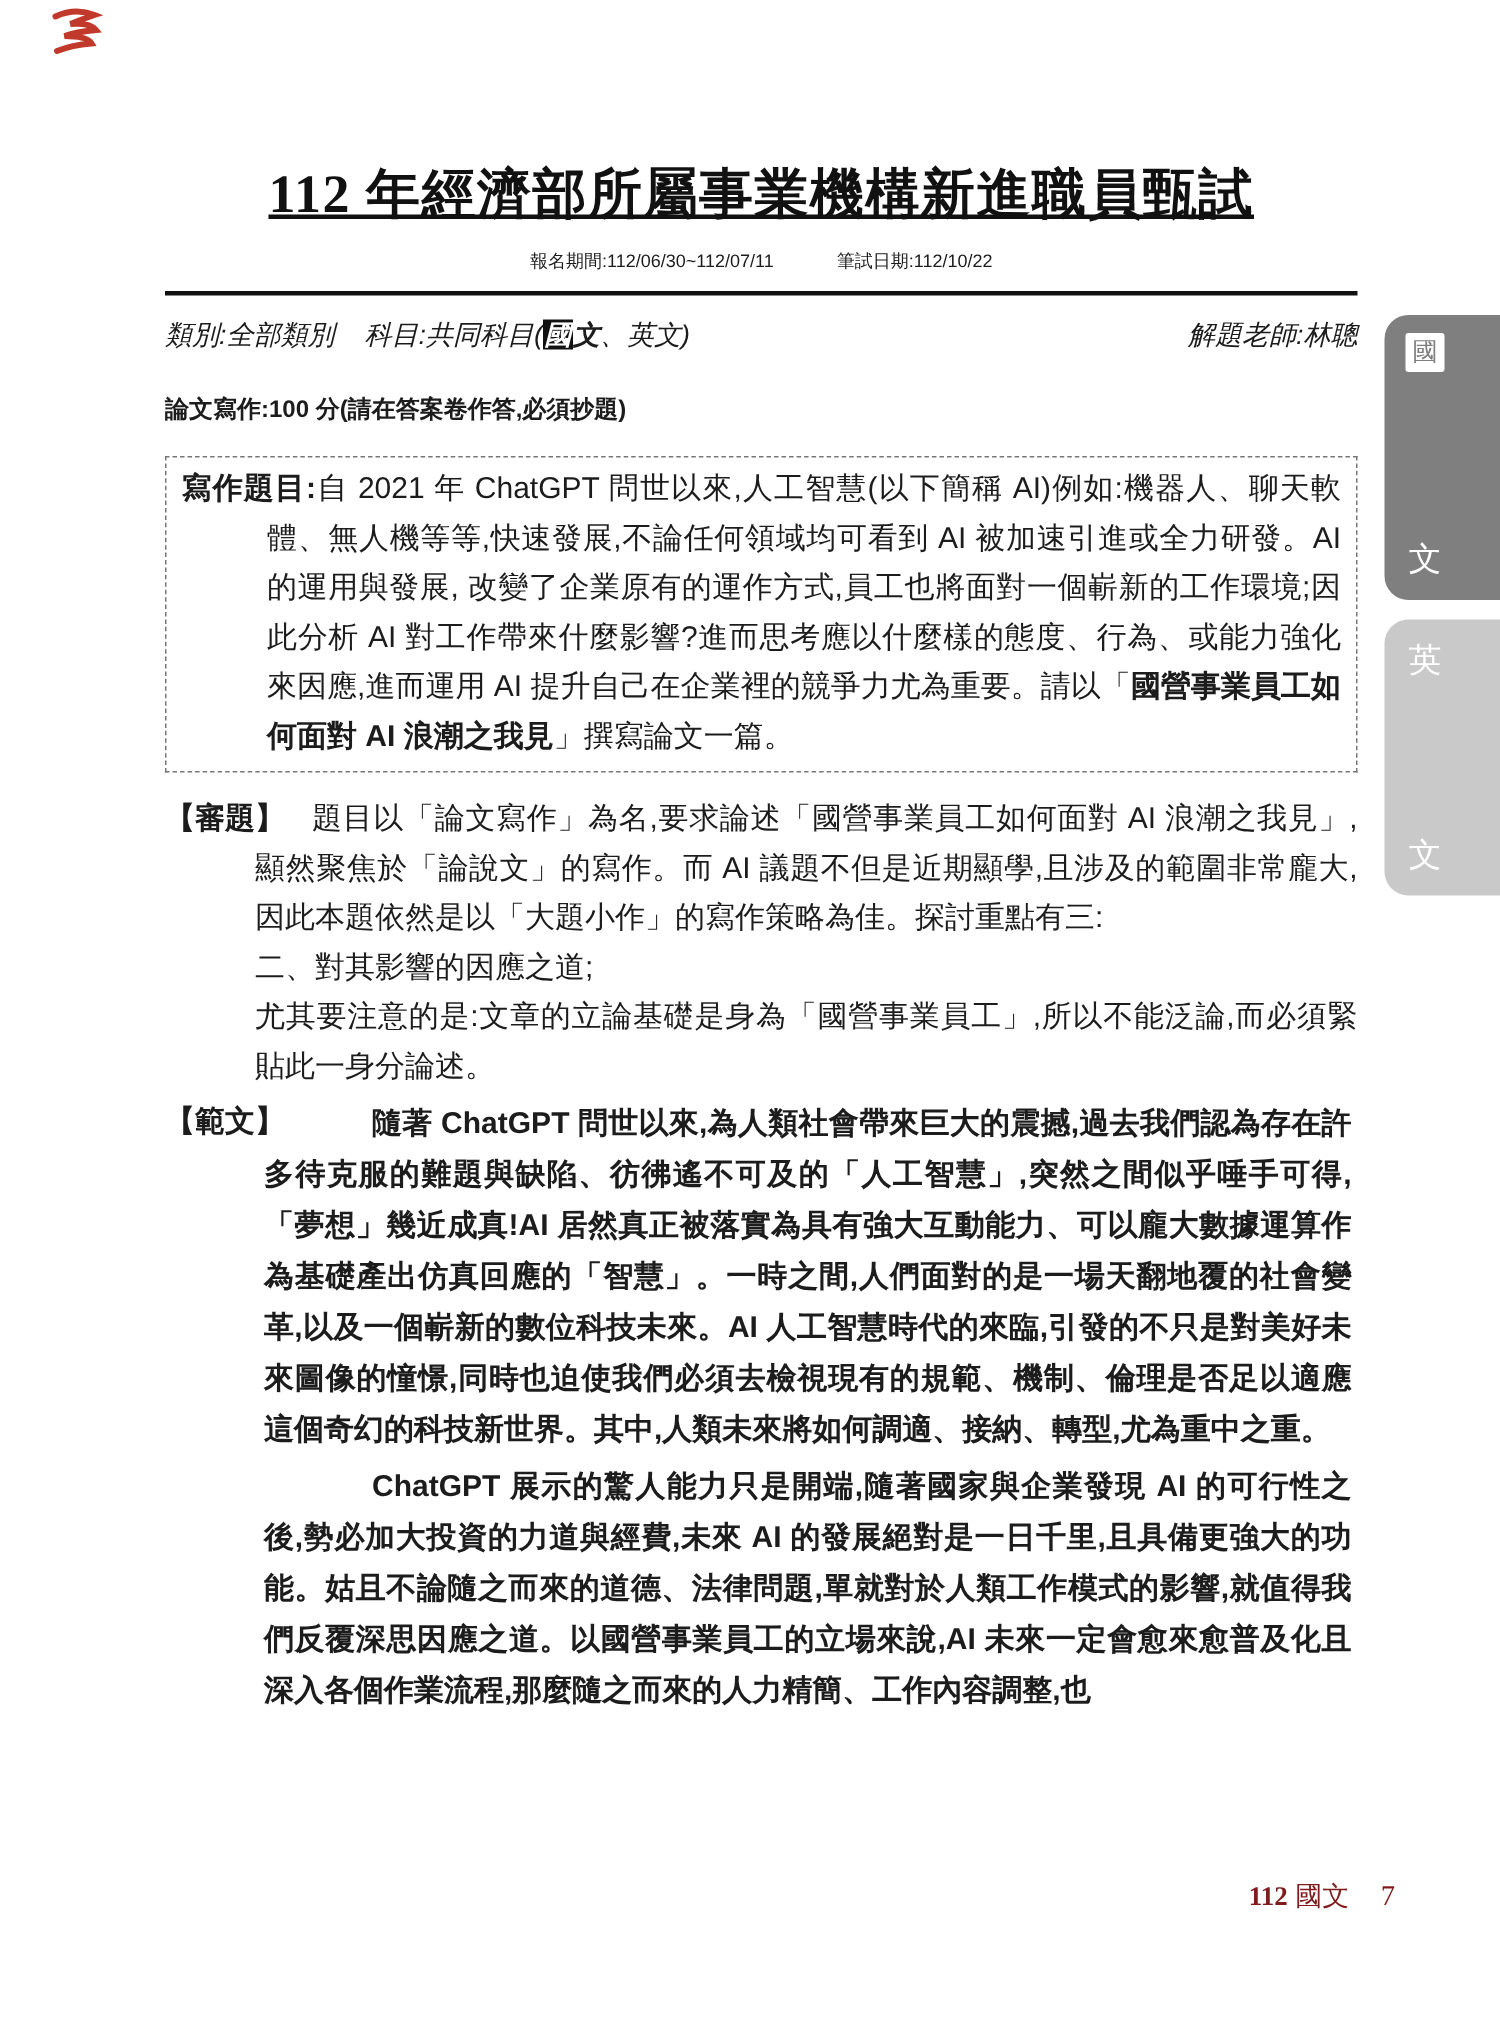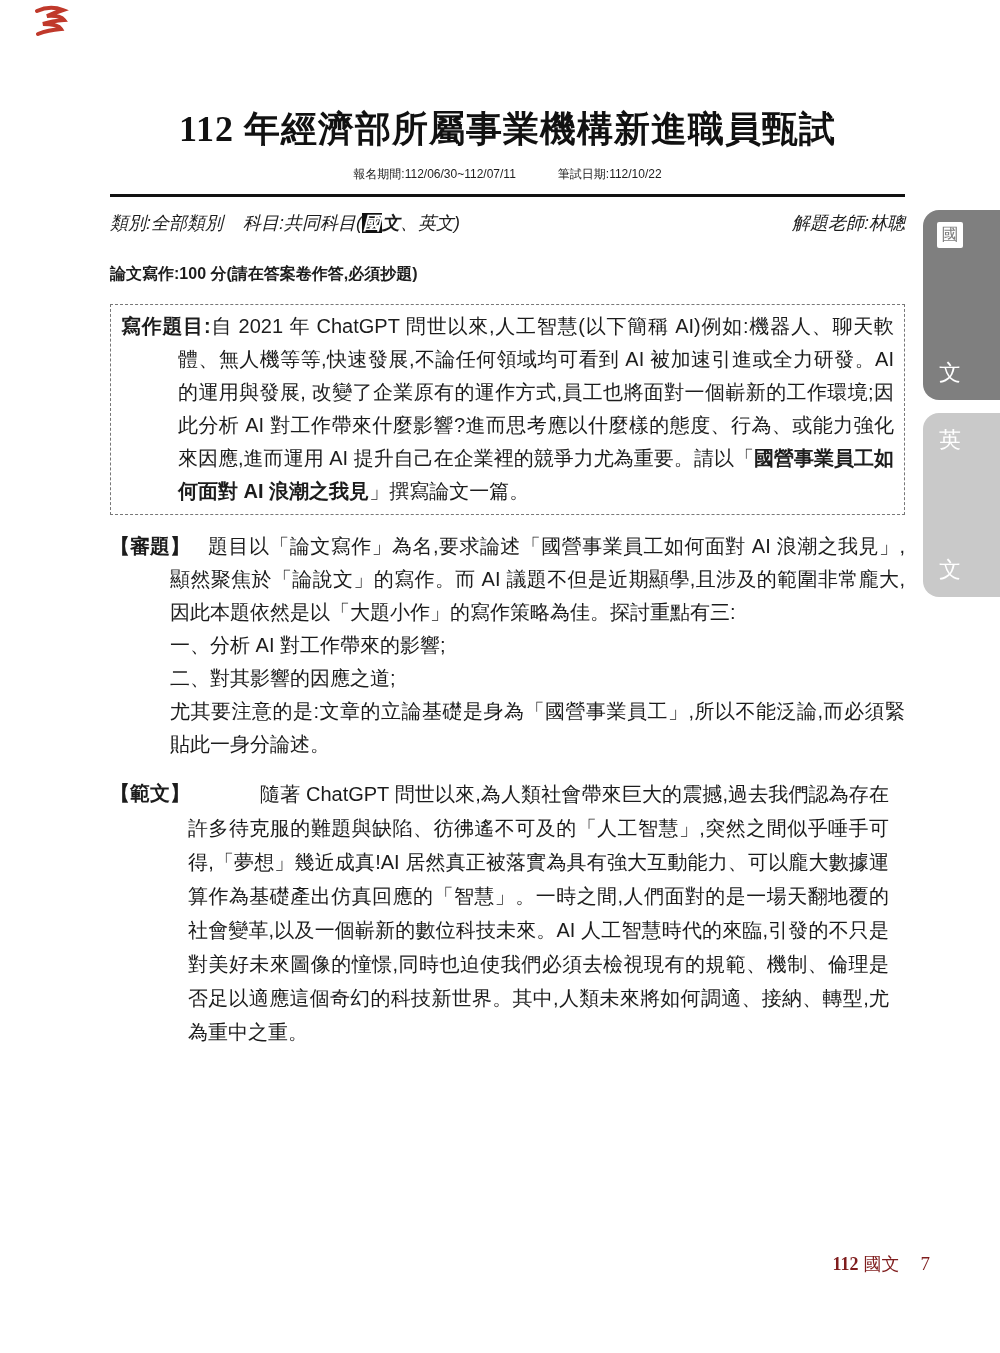--- a/index.html
+++ b/index.html
@@ -14,20 +14,21 @@
   .doc{position:absolute;left:110px;top:0;width:795px;}
   .title{
     margin-top:104px;
     text-align:center;
     font-family:"Liberation Serif",serif;
     font-weight:700;
     font-size:36px;
     line-height:50px;
     letter-spacing:1px;
     color:#111;
+    text-decoration:underline;
   }
   .subtitle{
     margin-top:8px;
     text-align:center;
     font-size:12px;
     line-height:24px;
   }
   .subtitle .gap{display:inline-block;width:42px;}
   .rule{
     margin-top:8px;
@@ -80,21 +81,21 @@
   .qa-content{
     margin-left:60px;
     font-size:20px;
     text-align:justify;
   }
   .qa-row.shenti{margin-top:15px;}
   .qa-row.shenti .qa-content{line-height:33px;}
   .qa-row.shenti p{margin:0;}
   .qa-row.shenti p.first{text-indent:38px;}
   .qa-row.fanwen .qa-content{margin-left:62px;line-height:34px;}
-  .qa-row.fanwen p{margin:16px;text-indent:72px;}
+  .qa-row.fanwen p{margin:4px;text-indent:72px;font-weight:bold;}
   .footer{
     position:absolute;
     right:70px;
     top:1252px;
     font-size:18px;
     line-height:24px;
     color:#7f1d1d;
   }
   .footer .year{font-family:"Liberation Serif",serif;font-weight:700;}
   .footer .pageno{font-family:"Liberation Serif",serif;margin-left:16px;font-size:19px;}
@@ -158,30 +159,30 @@
     <div class="essay-header">論文寫作:100 分(請在答案卷作答,必須抄題)</div>
 
     <div class="topic-box">
       <p><span class="bold">寫作題目:</span><span>自 2021 年 ChatGPT 問世以來,人工智慧(以下簡稱 AI)例如:機器人、聊天軟體、無人機等等,快速發展,不論任何領域均可看到 AI 被加速引進或全力研發。AI 的運用與發展, 改變了企業原有的運作方式,員工也將面對一個嶄新的工作環境;因此分析 AI 對工作帶來什麼影響?進而思考應以什麼樣的態度、行為、或能力強化來因應,進而運用 AI 提升自己在企業裡的競爭力尤為重要。請以「</span><span class="bold">國營事業員工如何面對 AI 浪潮之我見</span><span>」撰寫論文一篇。</span></p>
     </div>
 
     <div class="qa-row shenti">
       <div class="qa-label">【審題】</div>
       <div class="qa-content">
         <p class="first">題目以「論文寫作」為名,要求論述「國營事業員工如何面對 AI 浪潮之我見」,顯然聚焦於「論說文」的寫作。而 AI 議題不但是近期顯學,且涉及的範圍非常龐大,因此本題依然是以「大題小作」的寫作策略為佳。探討重點有三:</p>
-        <p>一、分析 AI 對工作帶來的影響;</p>
         <p>二、對其影響的因應之道;</p>
         <p>尤其要注意的是:文章的立論基礎是身為「國營事業員工」,所以不能泛論,而必須緊貼此一身分論述。</p>
       </div>
     </div>
 
     <div class="qa-row fanwen">
       <div class="qa-label">【範文】</div>
       <div class="qa-content">
         <p>隨著 ChatGPT 問世以來,為人類社會帶來巨大的震撼,過去我們認為存在許多待克服的難題與缺陷、彷彿遙不可及的「人工智慧」,突然之間似乎唾手可得,「夢想」幾近成真!AI 居然真正被落實為具有強大互動能力、可以龐大數據運算作為基礎產出仿真回應的「智慧」。一時之間,人們面對的是一場天翻地覆的社會變革,以及一個嶄新的數位科技未來。AI 人工智慧時代的來臨,引發的不只是對美好未來圖像的憧憬,同時也迫使我們必須去檢視現有的規範、機制、倫理是否足以適應這個奇幻的科技新世界。其中,人類未來將如何調適、接納、轉型,尤為重中之重。</p>
+        <p>ChatGPT 展示的驚人能力只是開端,隨著國家與企業發現 AI 的可行性之後,勢必加大投資的力道與經費,未來 AI 的發展絕對是一日千里,且具備更強大的功能。姑且不論隨之而來的道德、法律問題,單就對於人類工作模式的影響,就值得我們反覆深思因應之道。以國營事業員工的立場來說,AI 未來一定會愈來愈普及化且深入各個作業流程,那麼隨之而來的人力精簡、工作內容調整,也</p>
       </div>
     </div>
 
   </div>
 
   <div class="side-tab active">
     <div class="tab-top-box">國</div>
     <div class="tab-char bottom">文</div>
   </div>
   <div class="side-tab inactive">

